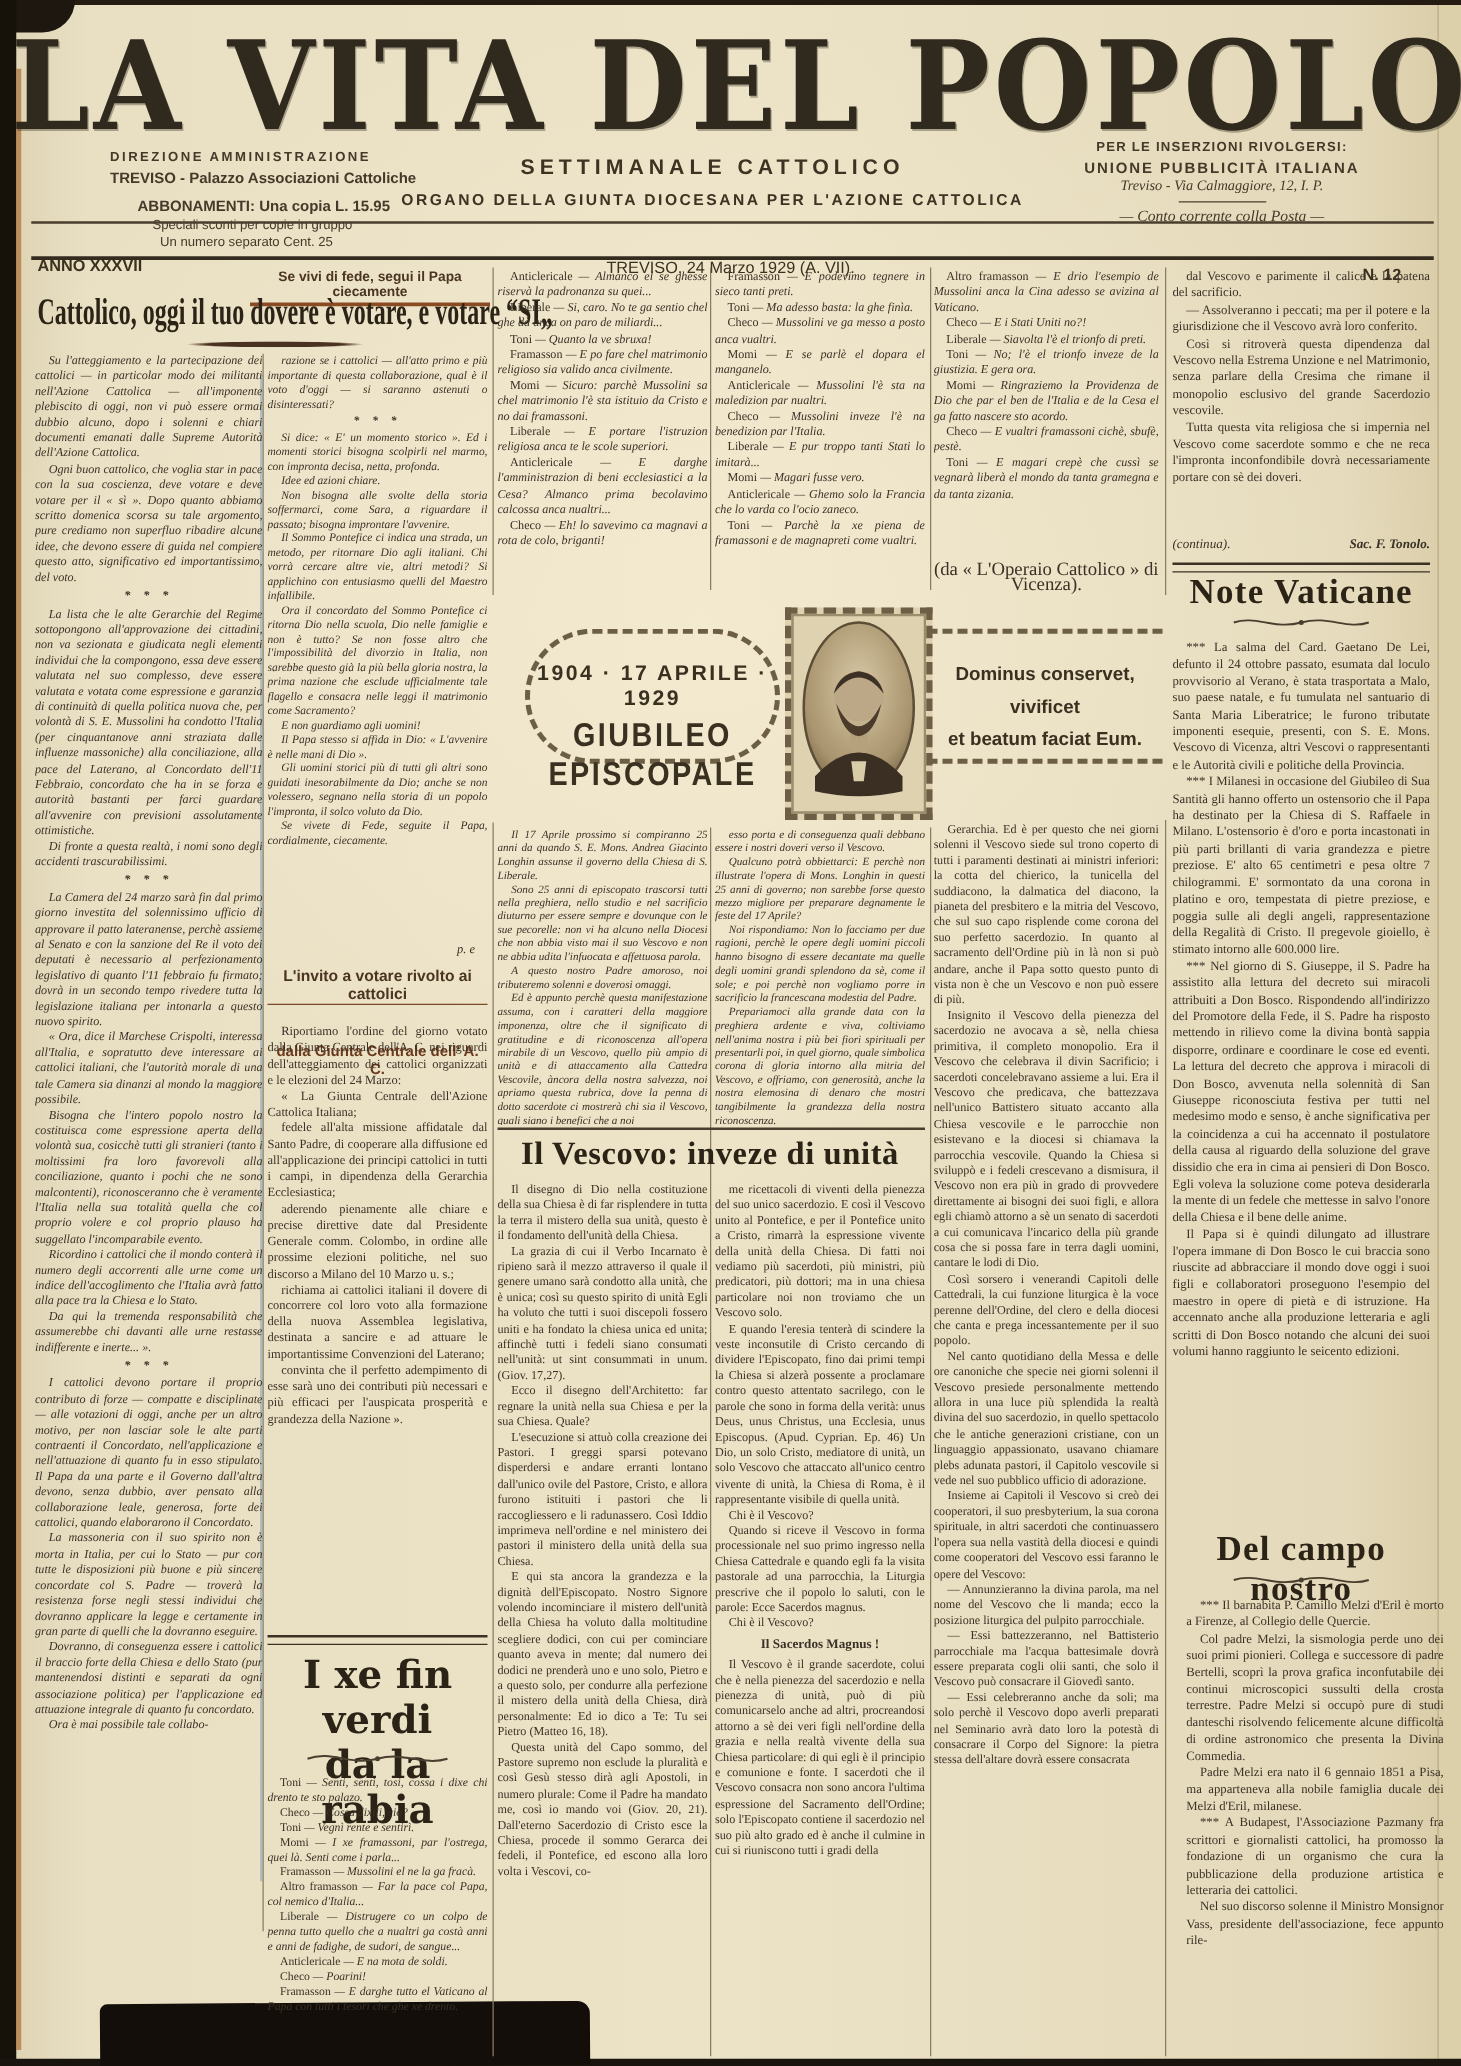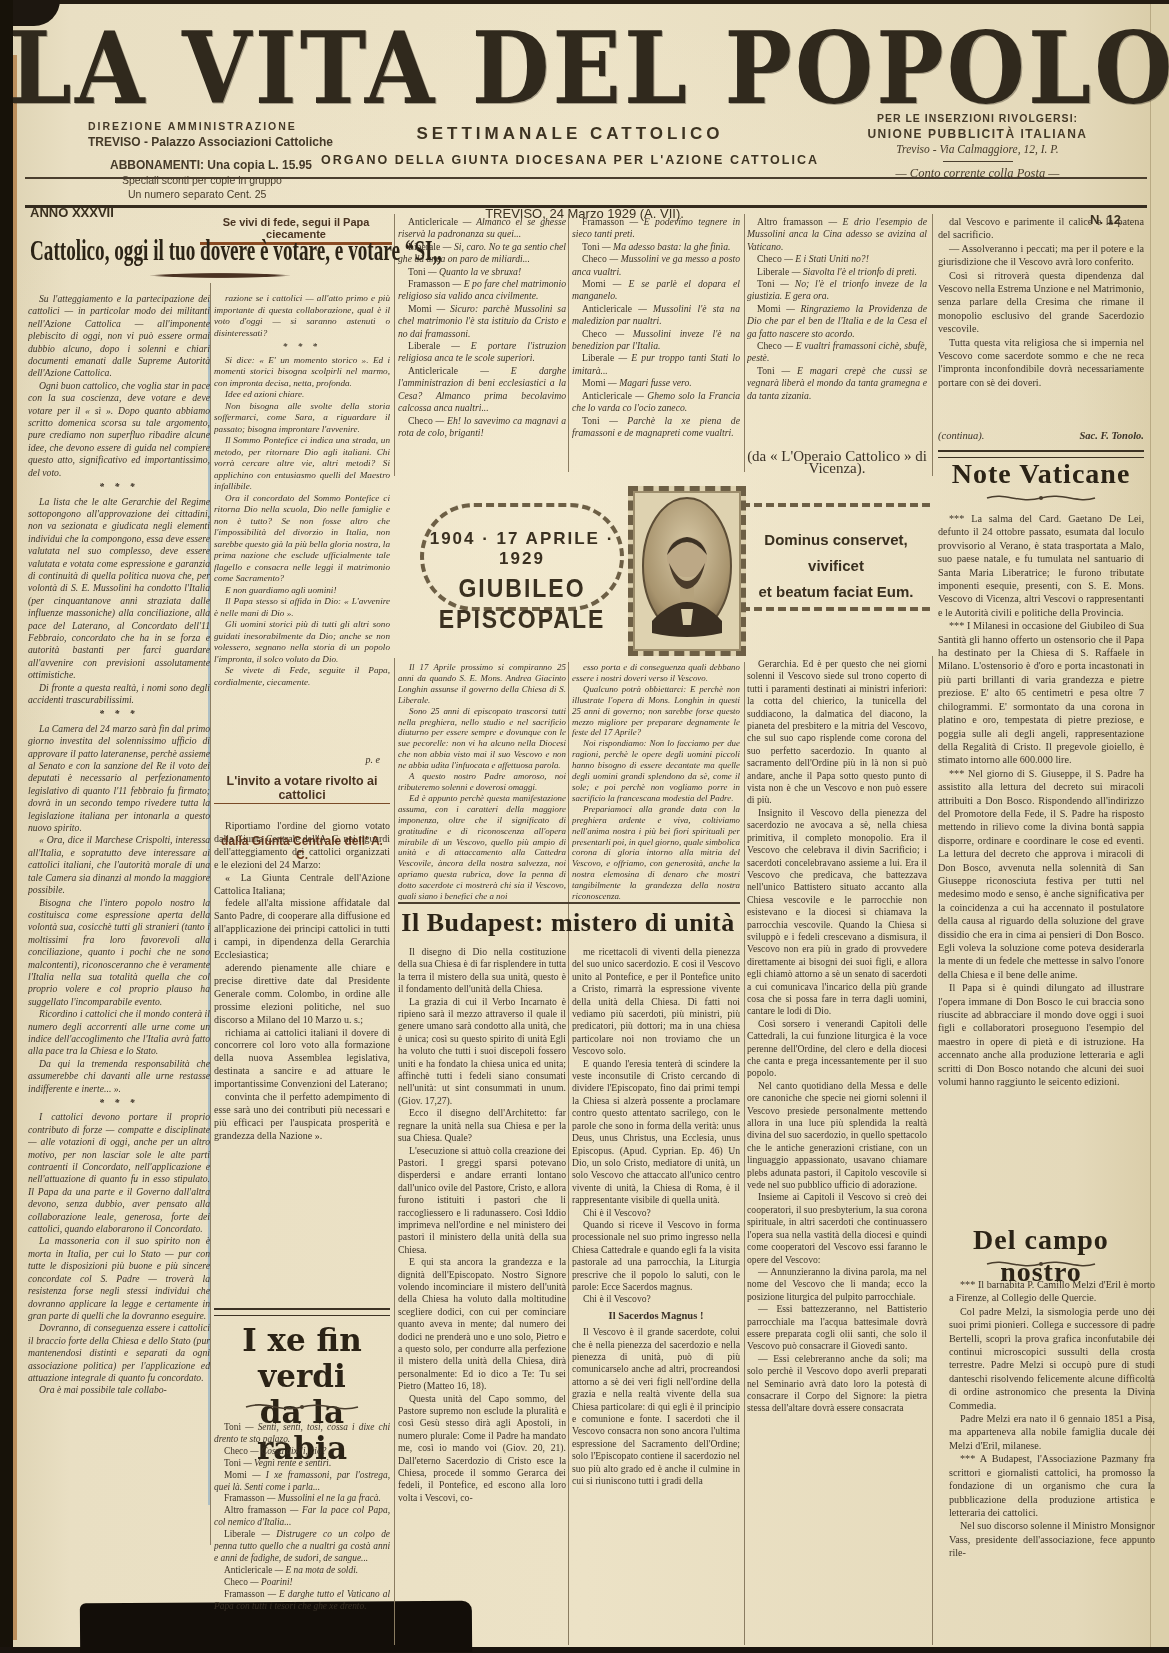--- a/index.html
+++ b/index.html
@@ -37,21 +37,21 @@
   .hl2{font-size:12px;font-weight:700;}
   .hl3{font-size:10.5px;margin-top:2px;}
   .subtitle{font-family:"Liberation Sans",sans-serif;font-weight:700;font-size:17px;letter-spacing:4px;color:#3d3322;text-align:center;}
   .organ{font-family:"Liberation Sans",sans-serif;font-weight:700;font-size:12.5px;letter-spacing:2px;color:#3d3322;text-align:center;}
   .dateline{font-family:"Liberation Sans",sans-serif;font-size:13px;font-weight:700;color:#3b3120;margin-top:20px;}
 
   
   .colbody{font-size:9.7px;line-height:12.4px;text-align:justify;overflow:hidden;color:#3b3227;}
   .colbody p{margin:0;text-indent:11px;}
   .colbody p.sep{text-indent:0;text-align:center;letter-spacing:4px;font-weight:700;margin:2px 0;}
-  .ital{font-style:italic;margin-top:10px;}
+  .ital{font-style:italic;}
   .dense{font-size:9.2px;line-height:11.5px;}
   .c6body{font-size:10.2px;line-height:13.4px;}
   .introtxt{font-size:8.9px;line-height:10.9px;font-style:italic;}
   .spk{font-style:normal;}
   .dlg p{text-indent:10px;font-style:italic;}
 
   
   .kicker{font-family:"Liberation Sans",sans-serif;font-weight:700;font-size:11px;color:#4a3422;
     border-bottom:3px solid #8a4a22;padding-bottom:2px;text-align:center;}
   .headline-main{font-family:"Liberation Serif",serif;font-weight:700;font-size:30px;color:#2b2316;
@@ -277,21 +277,21 @@
     </div>
   <div class="abs colbody introtxt" style="left:572px;top:662px;width:168px;height:238px;">
 
   <p>esso porta e di conseguenza quali debbano essere i nostri doveri verso il Vescovo.</p>
       <p>Qualcuno potrà obbiettarci: E perchè non illustrate l'opera di Mons. Longhin in questi 25 anni di governo; non sarebbe forse questo mezzo migliore per preparare degnamente le feste del 17 Aprile?</p>
       <p>Noi rispondiamo: Non lo facciamo per due ragioni, perchè le opere degli uomini piccoli hanno bisogno di essere decantate ma quelle degli uomini grandi splendono da sè, come il sole; e poi perchè non vogliamo porre in sacrificio la francescana modestia del Padre.</p>
       <p>Prepariamoci alla grande data con la preghiera ardente e viva, coltiviamo nell'anima nostra i più bei fiori spirituali per presentarli poi, in quel giorno, quale simbolica corona di gloria intorno alla mitria del Vescovo, e offriamo, con generosità, anche la nostra elemosina di denaro che mostri tangibilmente la grandezza della nostra riconoscenza.</p>
     </div>
 
   <div class="abs hr1" style="left:398px;top:902px;width:342px;"></div>
-  <div class="abs vescovo-title" style="left:390px;top:908px;width:356px;">Il Budapest: mistero di unità</div>
+  <div class="abs vescovo-title" style="left:390px;top:908px;width:356px;">Il Vescovo: inveze di unità</div>
   <div class="abs colbody" style="left:398px;top:946px;width:168px;height:700px;">
 
   <p>Il disegno di Dio nella costituzione della sua Chiesa è di far risplendere in tutta la terra il mistero della sua unità, questo è il fondamento dell'unità della Chiesa.</p>
       <p>La grazia di cui il Verbo Incarnato è ripieno sarà il mezzo attraverso il quale il genere umano sarà condotto alla unità, che è unica; così su questo spirito di unità Egli ha voluto che tutti i suoi discepoli fossero uniti e ha fondato la chiesa unica ed unita; affinchè tutti i fedeli siano consumati nell'unità: ut sint consummati in unum. (Giov. 17,27).</p>
       <p>Ecco il disegno dell'Architetto: far regnare la unità nella sua Chiesa e per la sua Chiesa. Quale?</p>
       <p>L'esecuzione si attuò colla creazione dei Pastori. I greggi sparsi potevano disperdersi e andare erranti lontano dall'unico ovile del Pastore, Cristo, e allora furono istituiti i pastori che li raccogliessero e li radunassero. Così Iddio imprimeva nell'ordine e nel ministero dei pastori il ministero della unità della sua Chiesa.</p>
       <p>E qui sta ancora la grandezza e la dignità dell'Episcopato. Nostro Signore volendo incominciare il mistero dell'unità della Chiesa ha voluto dalla moltitudine scegliere dodici, con cui per cominciare quanto aveva in mente; dal numero dei dodici ne prenderà uno e uno solo, Pietro e a questo solo, per condurre alla perfezione il mistero della unità della Chiesa, dirà personalmente: Ed io dico a Te: Tu sei Pietro (Matteo 16, 18).</p>
       <p>Questa unità del Capo sommo, del Pastore supremo non esclude la pluralità e così Gesù stesso dirà agli Apostoli, in numero plurale: Come il Padre ha mandato me, così io mando voi (Giov. 20, 21). Dall'eterno Sacerdozio di Cristo esce la Chiesa, procede il sommo Gerarca dei fedeli, il Pontefice, ed escono alla loro volta i Vescovi, co-</p>
     </div>
   <div class="abs colbody" style="left:572px;top:946px;width:168px;height:700px;">

